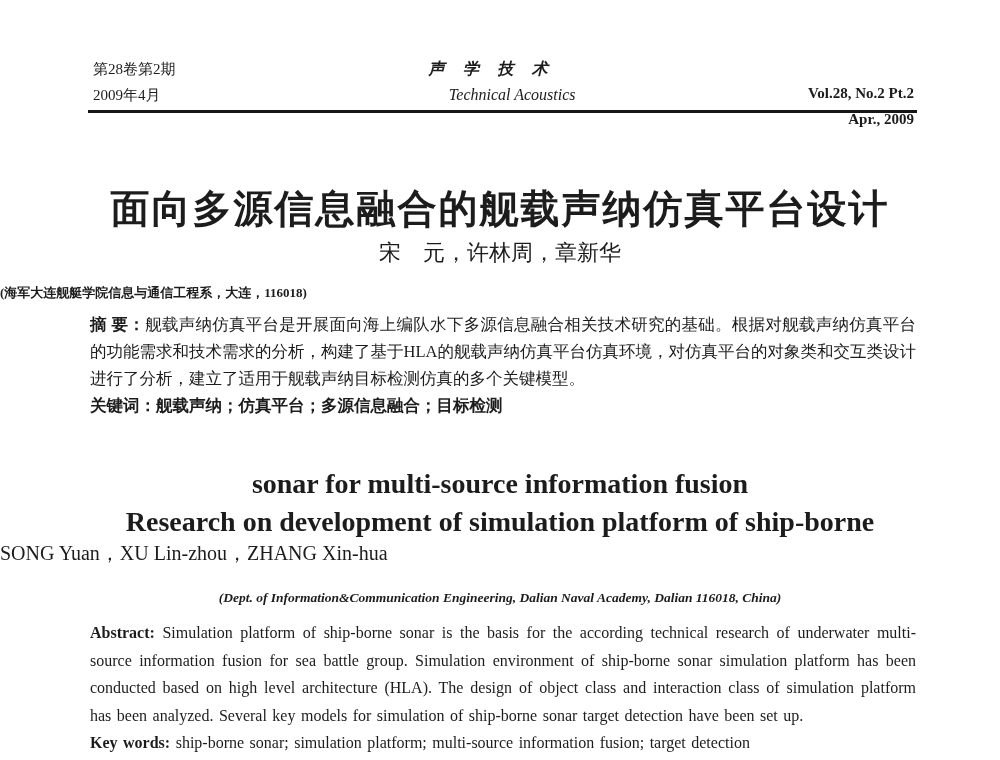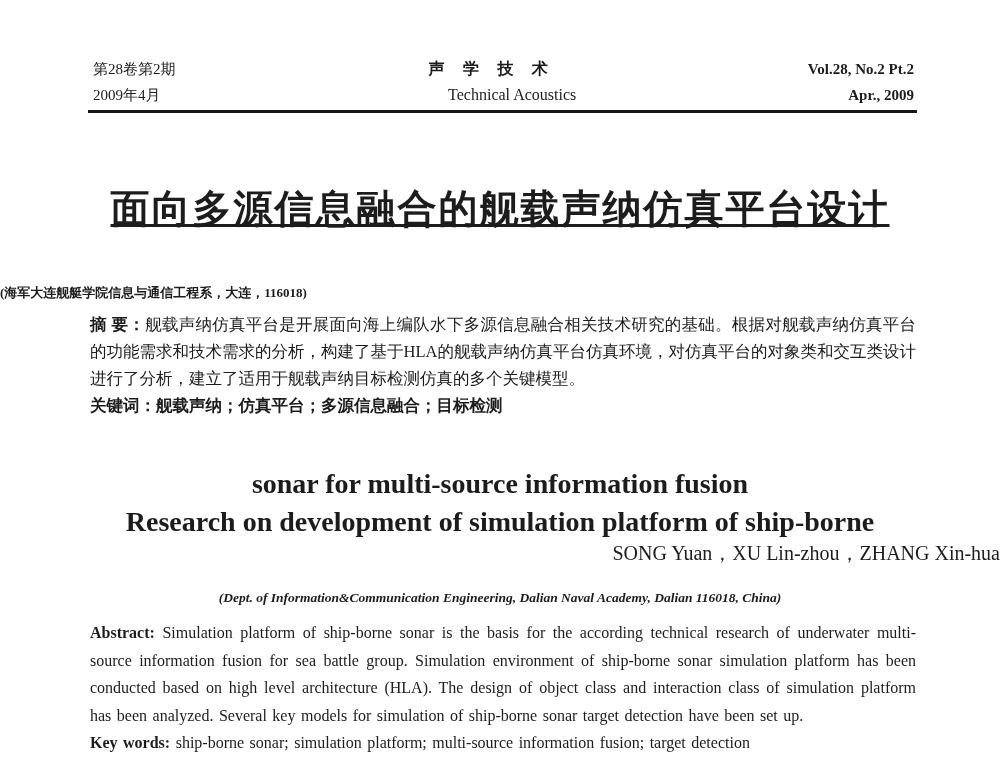--- a/index.html
+++ b/index.html
@@ -11,39 +11,39 @@
   }
   .page { position: relative; width: 1000px; height: 760px; background: #fff; overflow: hidden; }
 
   
   .header {
     position: absolute; left: 93px; right: 86px; top: 56px;
     display: flex; justify-content: space-between; align-items: flex-start;
   }
   .header .col { line-height: 26px; font-size: 15px; }
   .header .col.left  { text-align: left; }
-  .header .col.center{ text-align: center; }
-  .header .col.right { text-align: right; font-weight: 600; }
+  .header .col.center{ text-align: center; font-style: italic; }
+  .header .col.right { text-align: right; font-weight: 600; margin-top: 24px; }
   .journal-zh {
     font-family: "Liberation Sans", sans-serif;
     font-weight: 700; font-size: 16px; letter-spacing: 7px;
   }
   .journal-en { font-size: 16px; margin-left: 41px; }
 
   .rule {
     position: absolute; left: 88px; right: 83px; top: 110px;
     height: 3px; background: #161616;
   }
 
   
   .title-zh {
     position: absolute; left: 0; right: 0; top: 156px;
     text-align: center;
     font-family: "Liberation Sans", sans-serif;
-    font-weight: 700; font-size: 39px; letter-spacing: 2px; text-decoration: underline;
+    font-weight: 700; font-size: 39px; letter-spacing: 2px;
   }
   .authors-zh {
     position: absolute; left: 0; right: 0; top: 238px;
     text-align: center; font-size: 22px;
   }
   .affil-zh {
     position: absolute; left: 0; right: 0; top: 284px;
     text-align: left; font-size: 13px; font-weight: 600;
   }
   .abstract-zh {
@@ -54,21 +54,21 @@
   .kw-zh-line { font-weight: 700; }
 
   
   .title-en {
     position: absolute; left: 0; right: 0; top: 442px;
     text-align: center; font-weight: 700;
     font-size: 28px; line-height: 38px;
   }
   .authors-en {
     position: absolute; left: 0; right: 0; top: 540px;
-    text-align: right; font-size: 20px;
+    text-align: left; font-size: 20px;
   }
   .affil-en {
     position: absolute; left: 0; right: 0; top: 590px;
     text-align: center; font-size: 13.5px; font-style: italic; font-weight: 700;
   }
   .abstract-en {
     position: absolute; left: 90px; right: 84px; top: 619px;
     font-size: 16px; line-height: 27.5px; text-align: justify;
     word-spacing: 1.5px;
   }
@@ -91,20 +91,21 @@
     <div class="col right">
       <div>Vol.28, No.2 Pt.2</div>
       <div>Apr., 2009</div>
     </div>
   </div>
 
   <div class="rule"></div>
 
   <h1 class="title-zh">面向多源信息融合的舰载声纳仿真平台设计</h1>
 
+  <div class="authors-zh">宋　元，许林周，章新华</div>
 
   <div class="affil-zh">(海军大连舰艇学院信息与通信工程系，大连，116018)</div>
 
   <div class="abstract-zh">
     <div><span class="label">摘 要：</span><span>舰载声纳仿真平台是开展面向海上编队水下多源信息融合相关技术研究的基础。根据对舰载声纳仿真平台的功能需求和技术需求的分析，构建了基于HLA的舰载声纳仿真平台仿真环境，对仿真平台的对象类和交互类设计进行了分析，建立了适用于舰载声纳目标检测仿真的多个关键模型。</span></div>
     <div class="kw-zh-line"><span class="kw-zh">关键词：</span><span>舰载声纳；仿真平台；多源信息融合；目标检测</span></div>
   </div>
 
   <h2 class="title-en">
     <div>sonar for multi-source information fusion</div>

